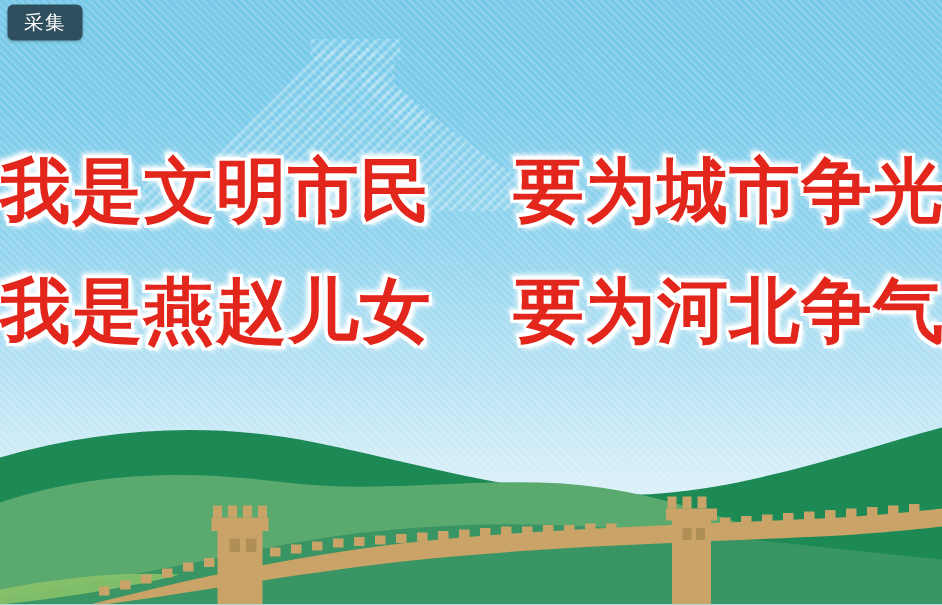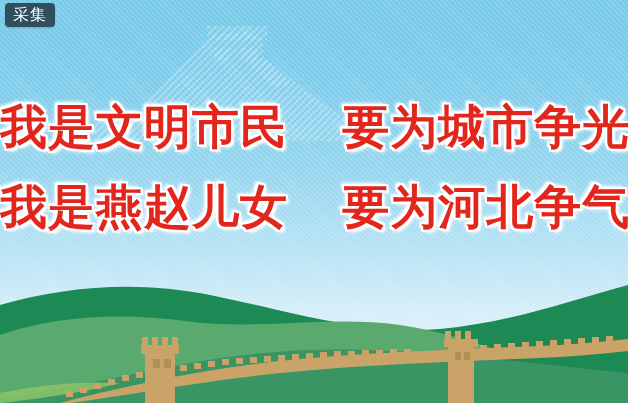--- a/index.html
+++ b/index.html
@@ -100,21 +100,21 @@
 
   
   .badge {
     position: absolute;
     left: 5px;
     top: 3px;
     min-width: 36px;
     padding: 4px 7px 5px 7px;
     background: #2f4f5e;
     color: #ffffff;
-    font-size: 16px;
+    font-size: 13px;
     line-height: 15px;
     border-radius: 4px;
     text-align: center;
     letter-spacing: 1px;
     box-shadow: 0 1px 2px rgba(0,0,0,.18);
     cursor: pointer;
   }
 </style>
 </head>
 <body>

